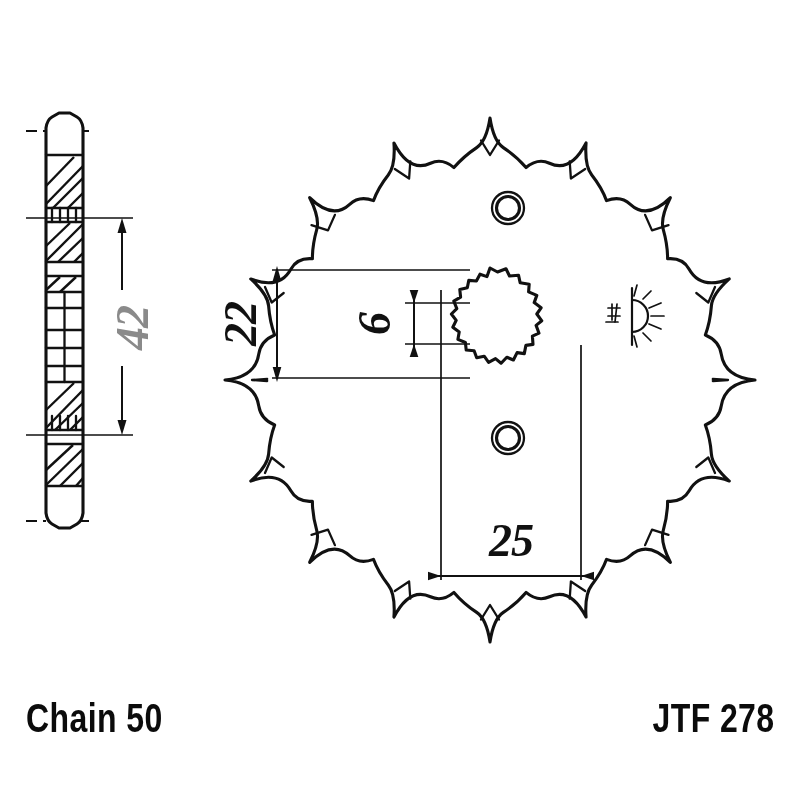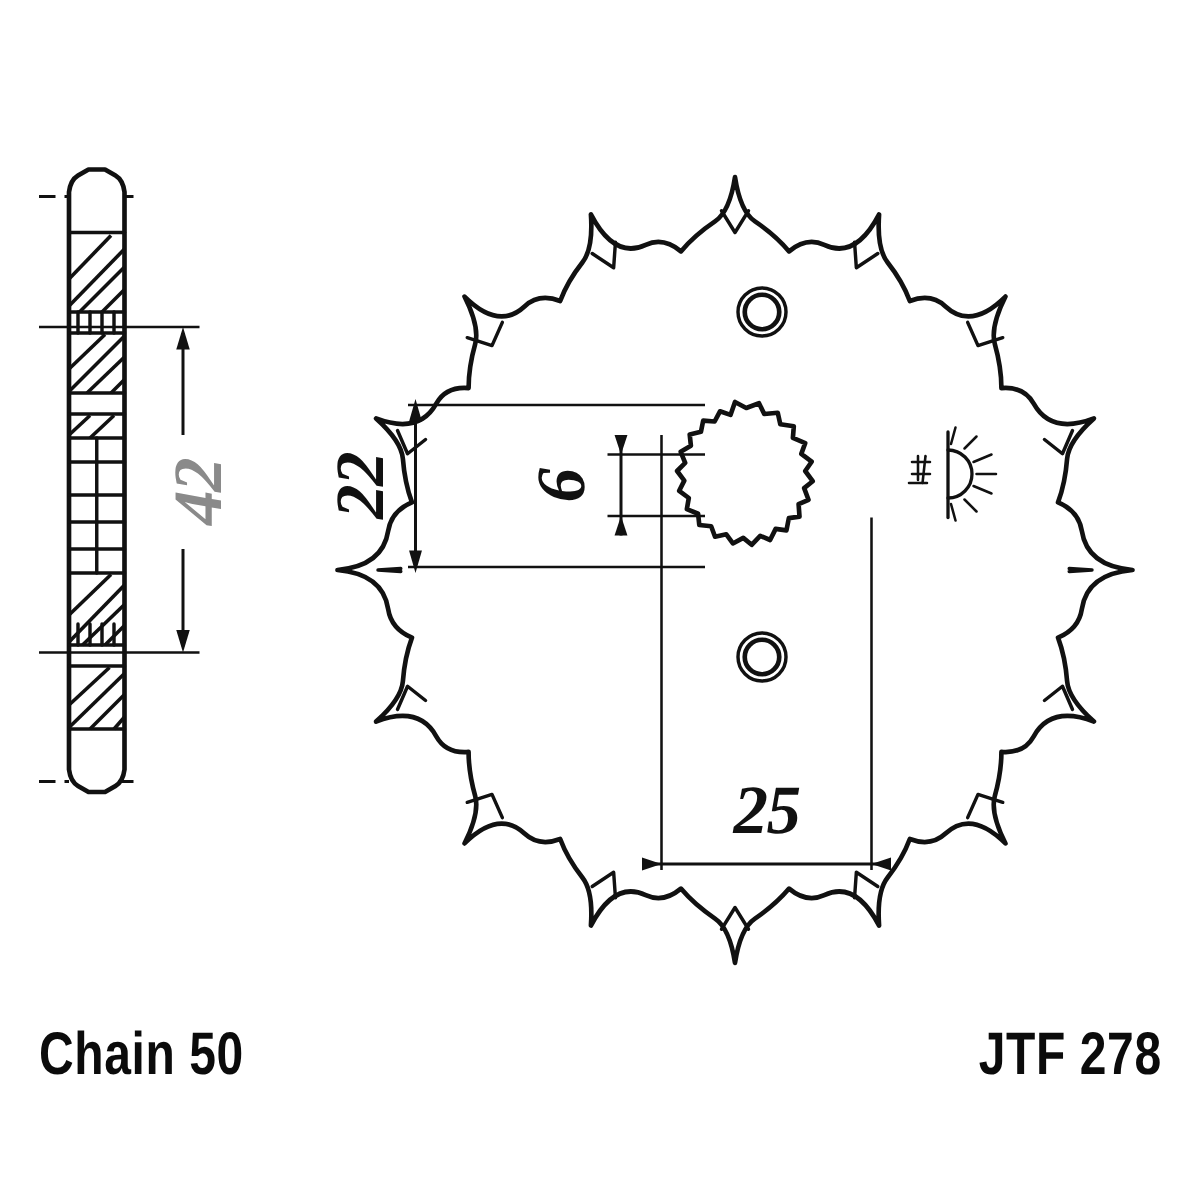--- a/index.html
+++ b/index.html
@@ -99,21 +99,21 @@
   }
 
   
   .caption-row {
     position: absolute;
     left: 0;
     top: 668px;
     width: 800px;
     height: 70px;
     display: flex;
-    align-items: center;
+    align-items: flex-end;
     justify-content: space-between;
     padding: 0 26px;
     box-sizing: border-box;
     pointer-events: none;
   }
   .caption-text {
     font-family: "Liberation Sans", sans-serif;
     font-weight: 700;
     font-size: 40px;
     line-height: 1;

